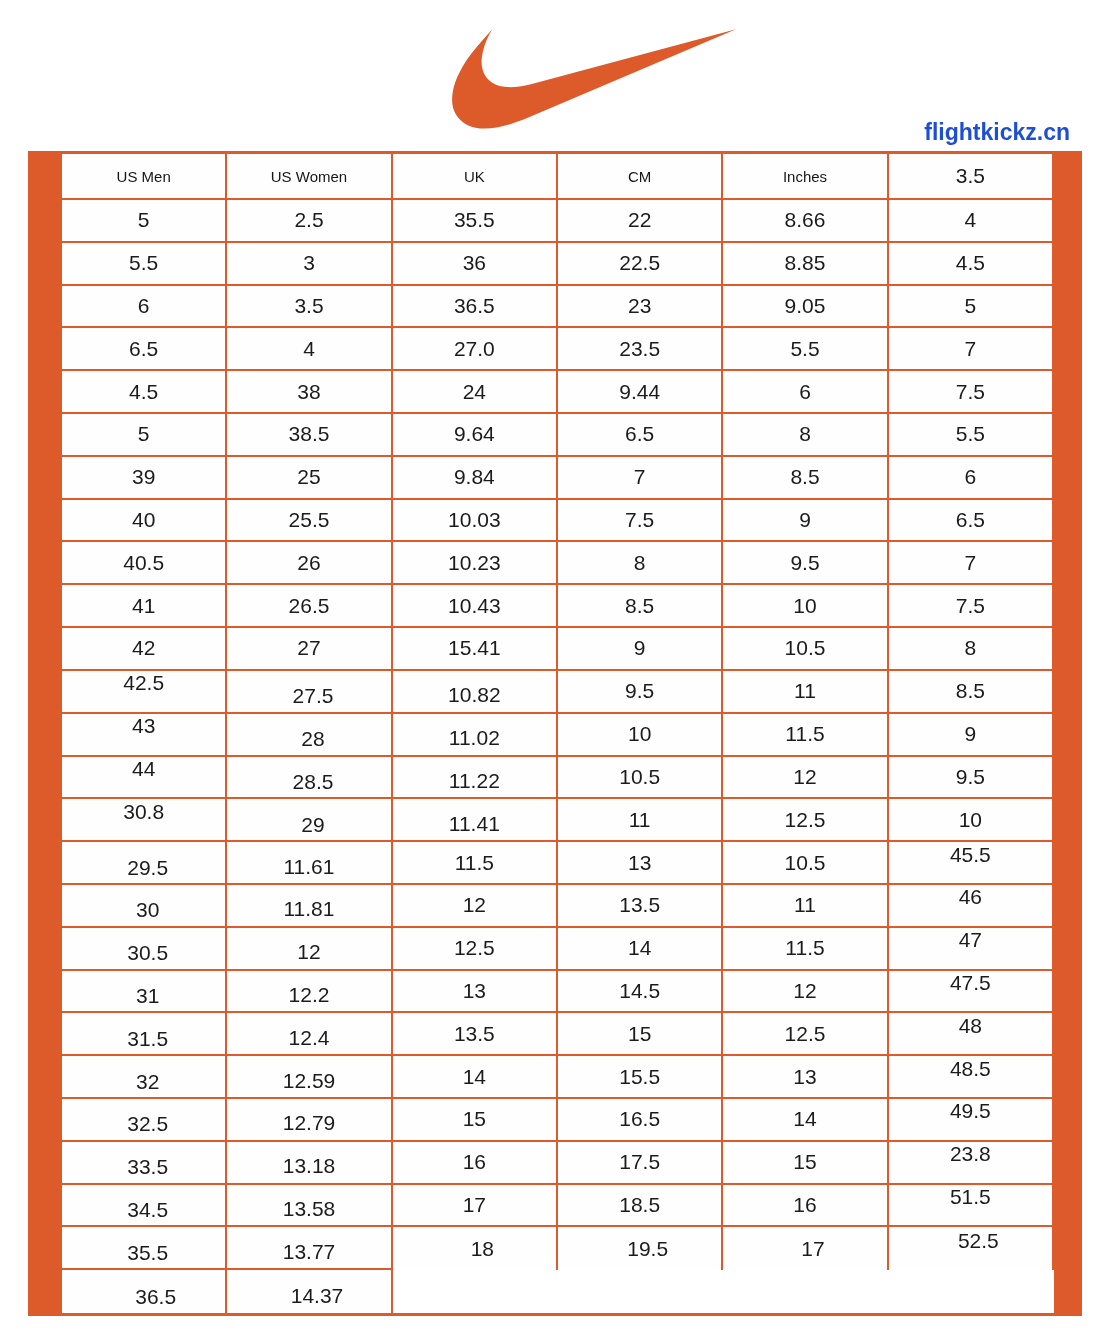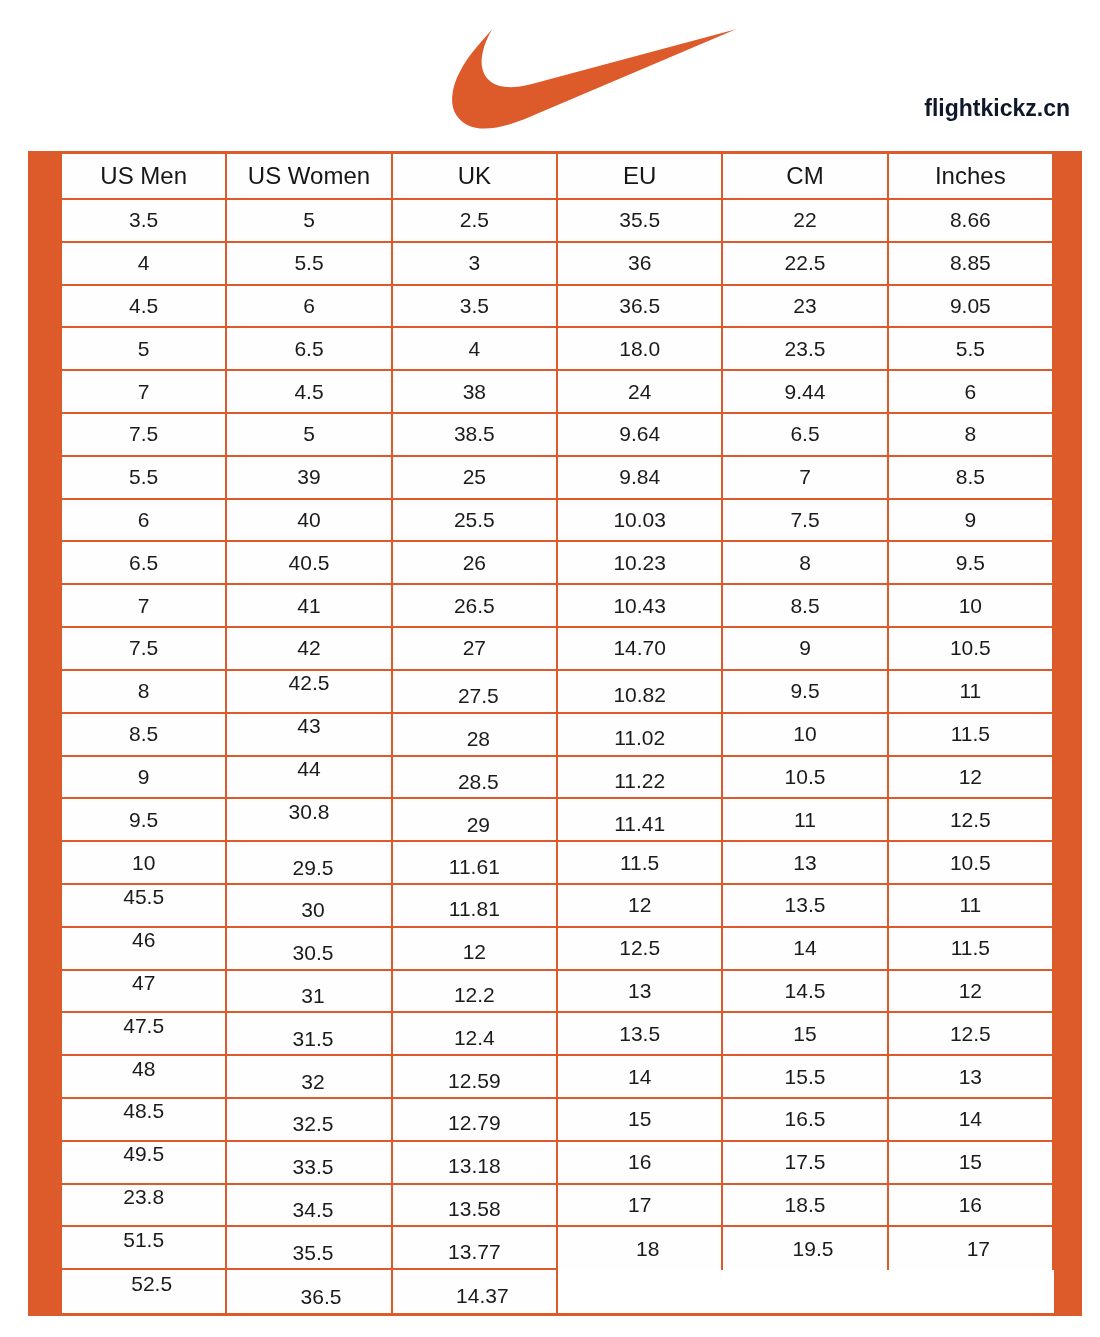--- a/index.html
+++ b/index.html
@@ -13,25 +13,25 @@
   }
   .logo-wrap {
     position: absolute;
     left: 452px;
     top: 2px;
     width: 284px;
     height: 136px;
   }
   .site-domain {
     position: absolute;
-    top: 95px;
+    top: 119px;
     right: 30px;
     font-size: 23px;
     font-weight: 600;
-    color: #0f172a;
+    color: #1d4ed8;
     letter-spacing: 0px;
   }
   .frame {
     position: absolute;
     left: 28px;
     top: 151px;
     width: 1054px;
     height: 1165px;
     border: 3px solid var(--accent, #dd5a2b);
     box-sizing: border-box;
@@ -52,21 +52,21 @@
     border-bottom: 2px solid var(--accent, #dd5a2b);
     display: flex;
     align-items: center;
     justify-content: center;
     font-size: 21px;
     color: #1b1b1b;
     background: #fefefe;
     overflow: hidden;
   }
   .cell.first-col { border-left: 0; }
-  .cell.header { font-size: 24px; color: #161616; }
+  .cell.header { font-size: 15px; color: #161616; }
   .cell.last-row { border-bottom: 0; padding-left: 16px; }
   .cell .val { display: block; }
   .cell.eu-raised .val { transform: translateY(-8px); }
   .cell.cm-low  .val  { transform: translateY(5px); margin-left: 8px; }
   .cell.in-low  .val  { transform: translateY(4px); }
 </style>
 </head>
 <body>
 
 <div class="canvas">
@@ -85,23 +85,20 @@
         <div class="cell header first-col">
           <span class="val">US Men</span>
         </div>
         <div class="cell header">
           <span class="val">US Women</span>
         </div>
         <div class="cell header">
           <span class="val">UK</span>
         </div>
         <div class="cell header">
-          <span class="val">EU</span>
-        </div>
-        <div class="cell header">
           <span class="val">CM</span>
         </div>
         <div class="cell header">
           <span class="val">Inches</span>
         </div>
         <div class="cell first-col">
           <span class="val">3.5</span>
         </div>
         <div class="cell">
           <span class="val">5</span>
@@ -157,21 +154,21 @@
         <div class="cell first-col">
           <span class="val">5</span>
         </div>
         <div class="cell">
           <span class="val">6.5</span>
         </div>
         <div class="cell">
           <span class="val">4</span>
         </div>
         <div class="cell">
-          <span class="val">18.0</span>
+          <span class="val">27.0</span>
         </div>
         <div class="cell">
           <span class="val">23.5</span>
         </div>
         <div class="cell first-col">
           <span class="val">5.5</span>
         </div>
         <div class="cell">
           <span class="val">7</span>
         </div>
@@ -283,21 +280,21 @@
         <div class="cell">
           <span class="val">7.5</span>
         </div>
         <div class="cell">
           <span class="val">42</span>
         </div>
         <div class="cell">
           <span class="val">27</span>
         </div>
         <div class="cell">
-          <span class="val">14.70</span>
+          <span class="val">15.41</span>
         </div>
         <div class="cell first-col">
           <span class="val">9</span>
         </div>
         <div class="cell">
           <span class="val">10.5</span>
         </div>
         <div class="cell">
           <span class="val">8</span>
         </div>

